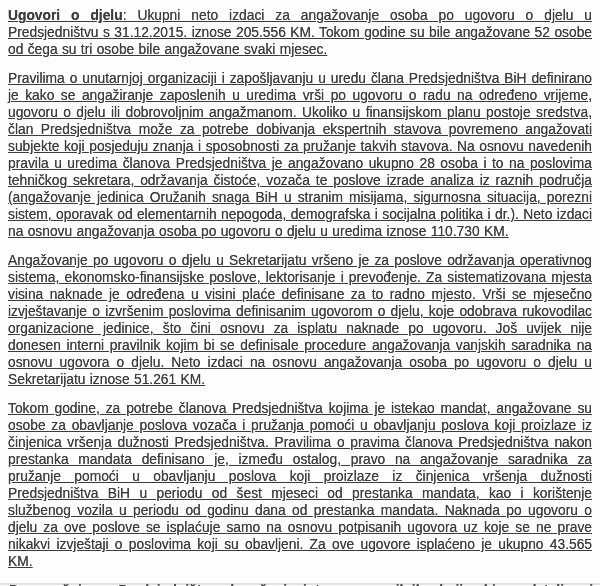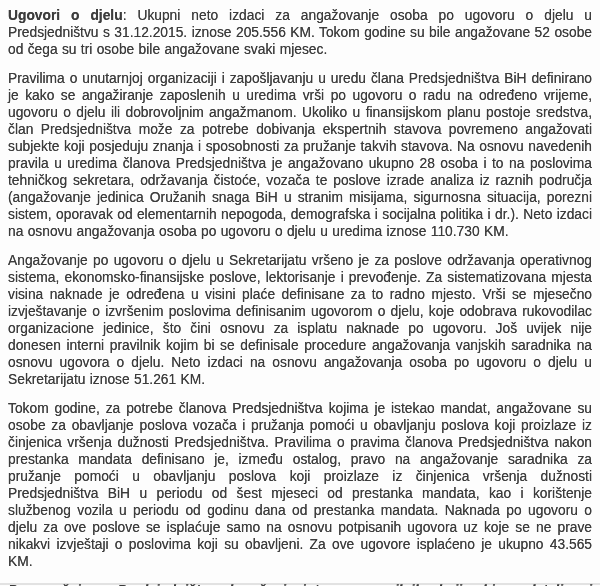--- a/index.html
+++ b/index.html
@@ -25,20 +25,21 @@
     padding: 7px 8px 0 8px;
   }
   .para {
     margin: 0 0 12px 0;
     text-align: justify;
     font-size: 13.8px;
     line-height: 17px;
     color: var(--text-color, #3c3c3c);
     text-shadow: 0 0 0.5px rgba(70,70,70,0.85);
     word-spacing: 0.5px;
+    text-decoration: underline;
   }
   .para strong {
     font-weight: bold;
   }
   .recommendation {
     font-weight: bold;
     font-style: italic;
     margin-bottom: 0;
   }
   .scan-line {

